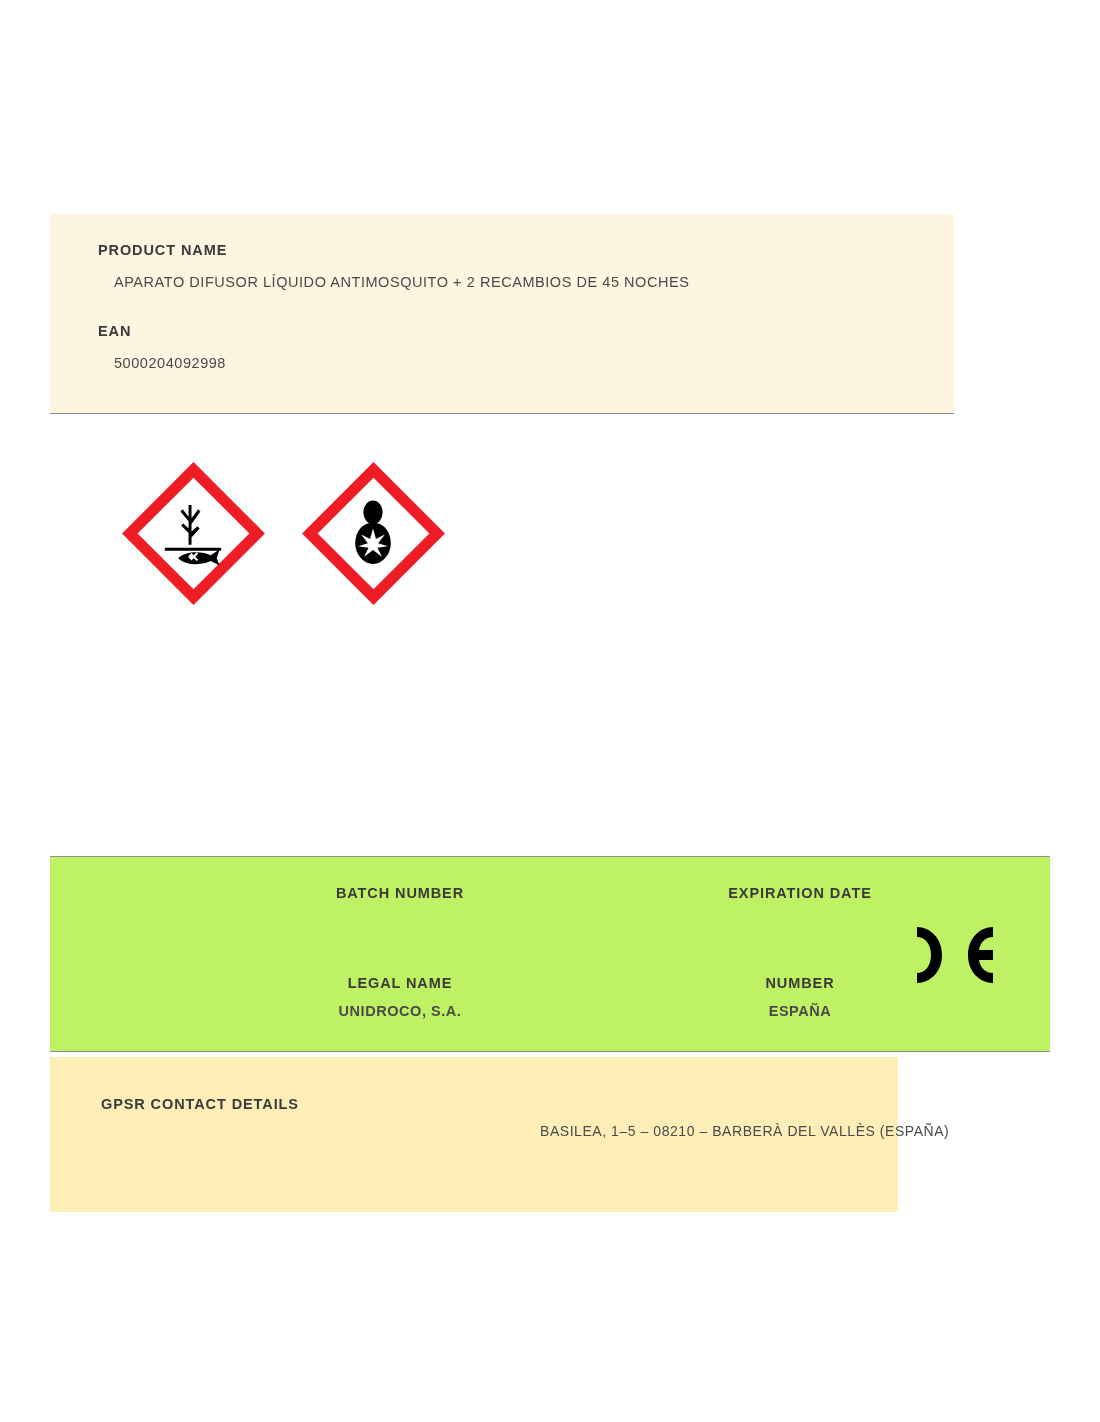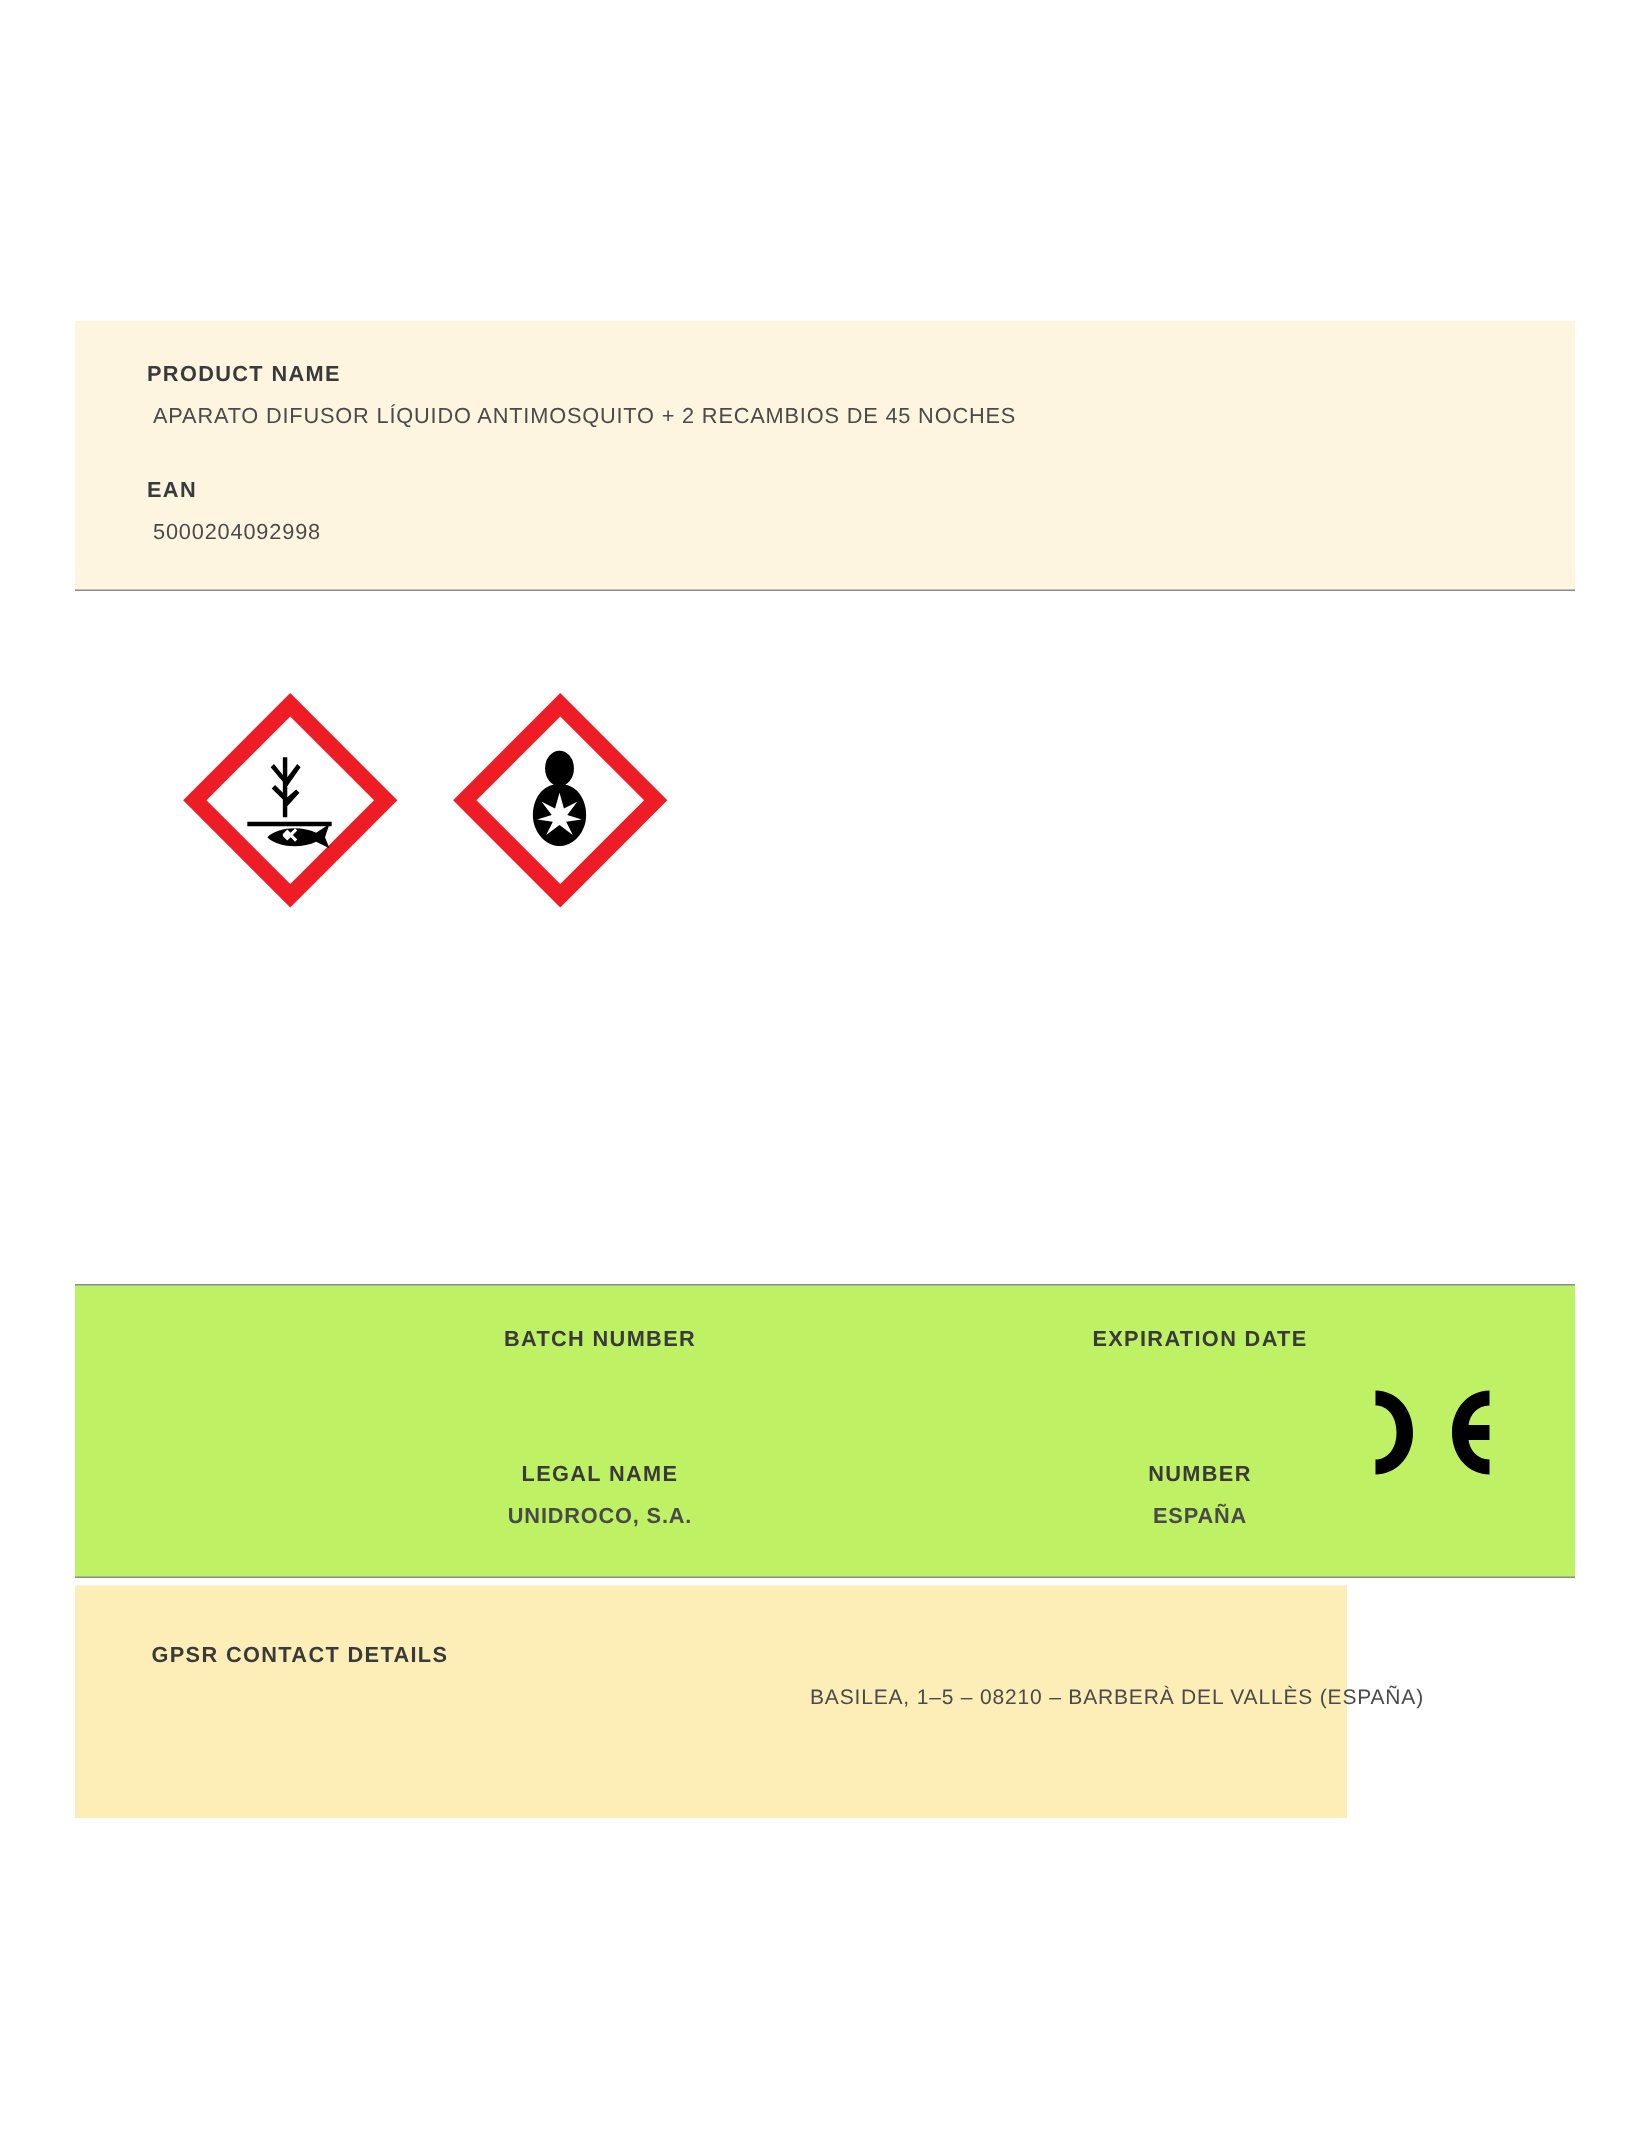--- a/index.html
+++ b/index.html
@@ -23,38 +23,38 @@
     width: 1100px;
     height: 1422px;
     background: #ffffff;
   }
 
   
   .top-block {
     position: absolute;
     left: 50px;
     top: 214px;
-    width: 1000px;
+    width: 904px;
     background: #fdf5e0;
     border-bottom: 1px solid #8c8c8c;
     box-sizing: border-box;
     padding: 28px 48px 26px 48px;
   }
   .field-label {
     font-size: 14.5px;
     font-weight: bold;
     letter-spacing: 0.9px;
     color: #3a3a3a;
     margin: 0 0 12px 0;
   }
   .field-value {
     font-size: 14.5px;
     letter-spacing: 0.55px;
     color: #4a4a4a;
-    margin: 4px;
+    margin: 16px;
   }
   .field-group + .field-group {
     margin-top: 33px;
   }
 
   
   .pictograms {
     position: absolute;
     left: 118px;
     top: 458px;

